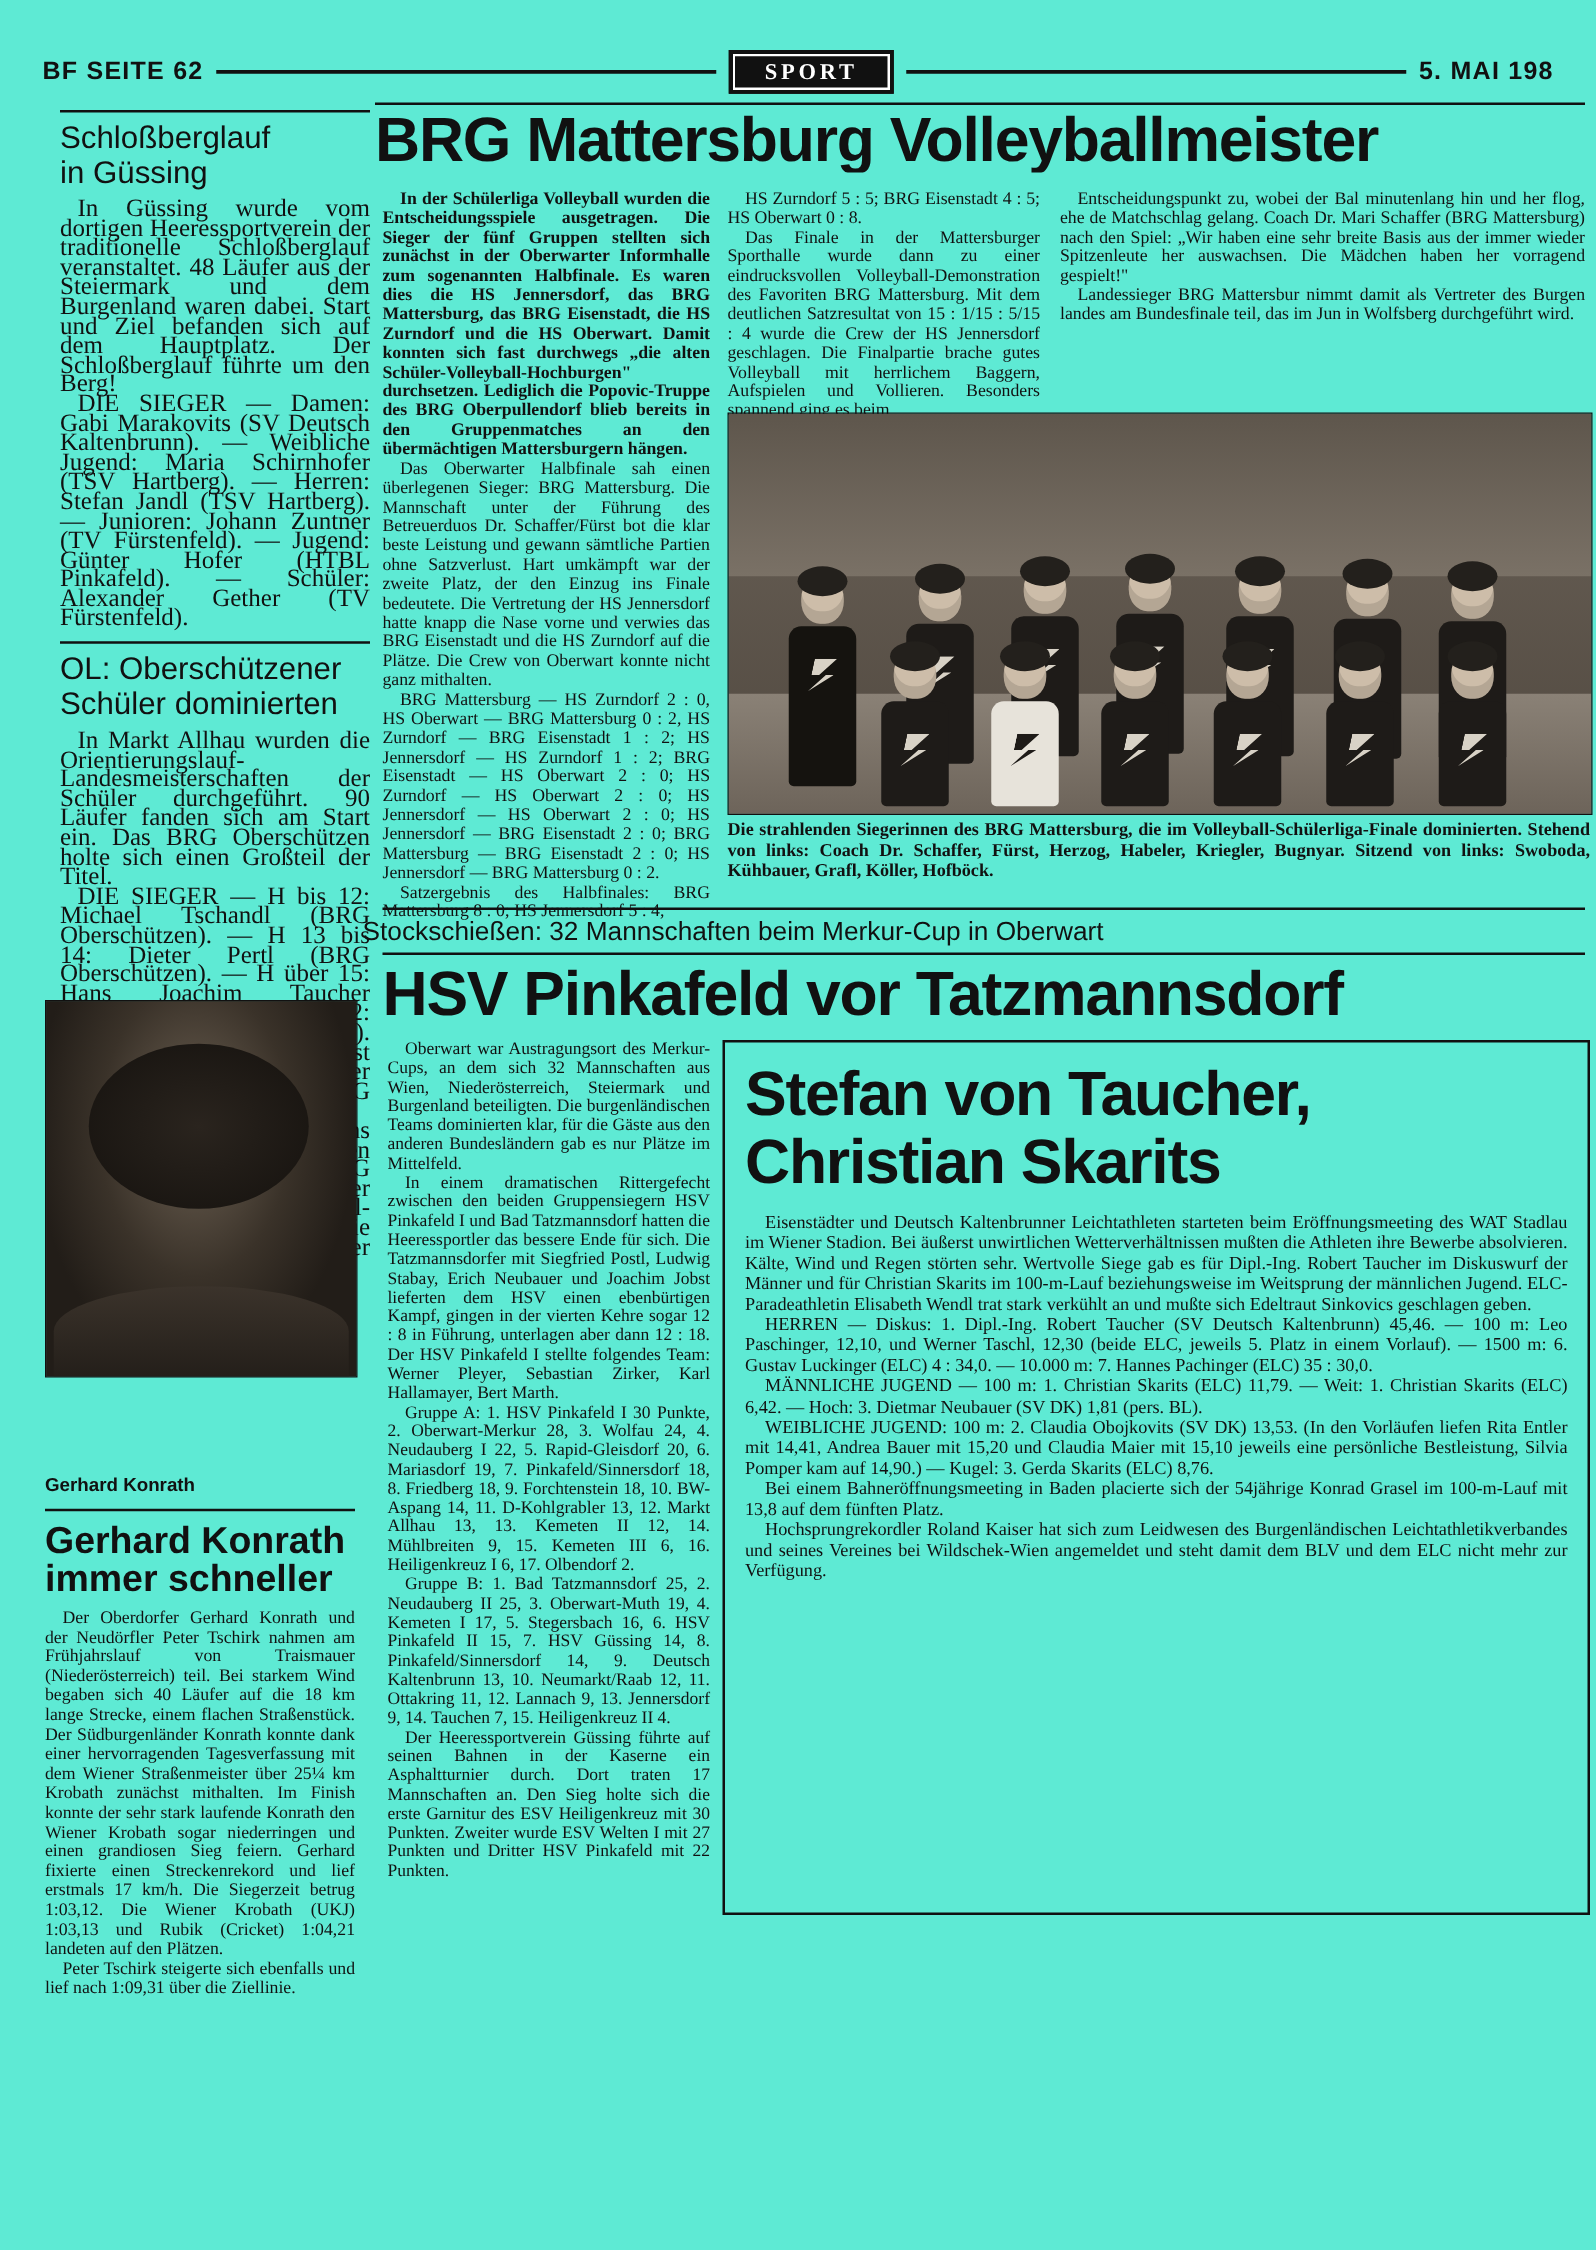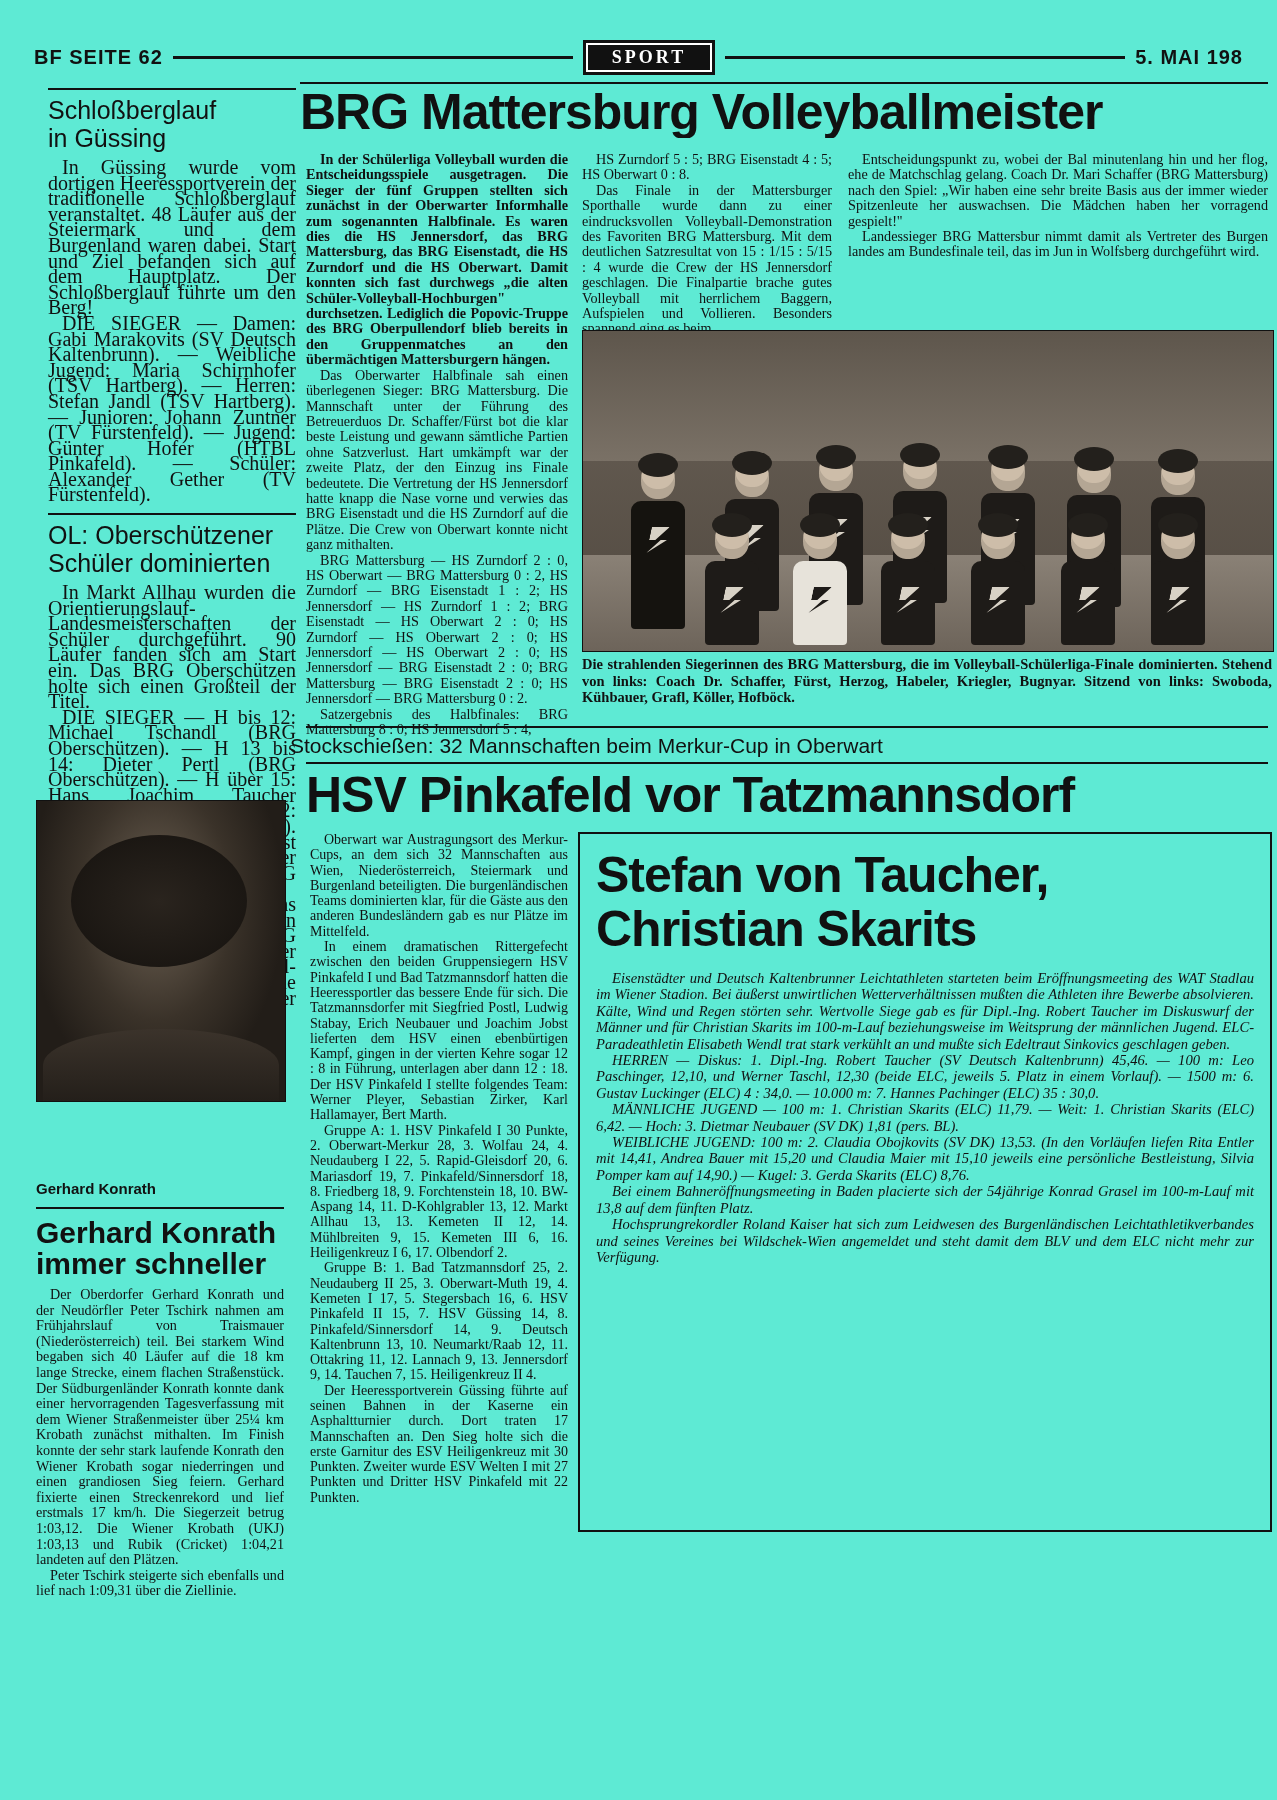--- a/index.html
+++ b/index.html
@@ -329,21 +329,20 @@
     line-height: 54px;
     margin: 2px 0 14px 0;
     letter-spacing: -1px;
   }
   #right-box p {
     margin: 0;
     text-align: justify;
     font-size: 14.6px;
     line-height: 16.4px;
     text-indent: 16px;
-    font-style: italic;
   }
 
   
   #konrath-text {
     position: absolute;
     left: 36px;
     top: 1176px;
     width: 248px;
   }
   #konrath-text p { font-size: 14.2px; line-height: 15.6px; }

